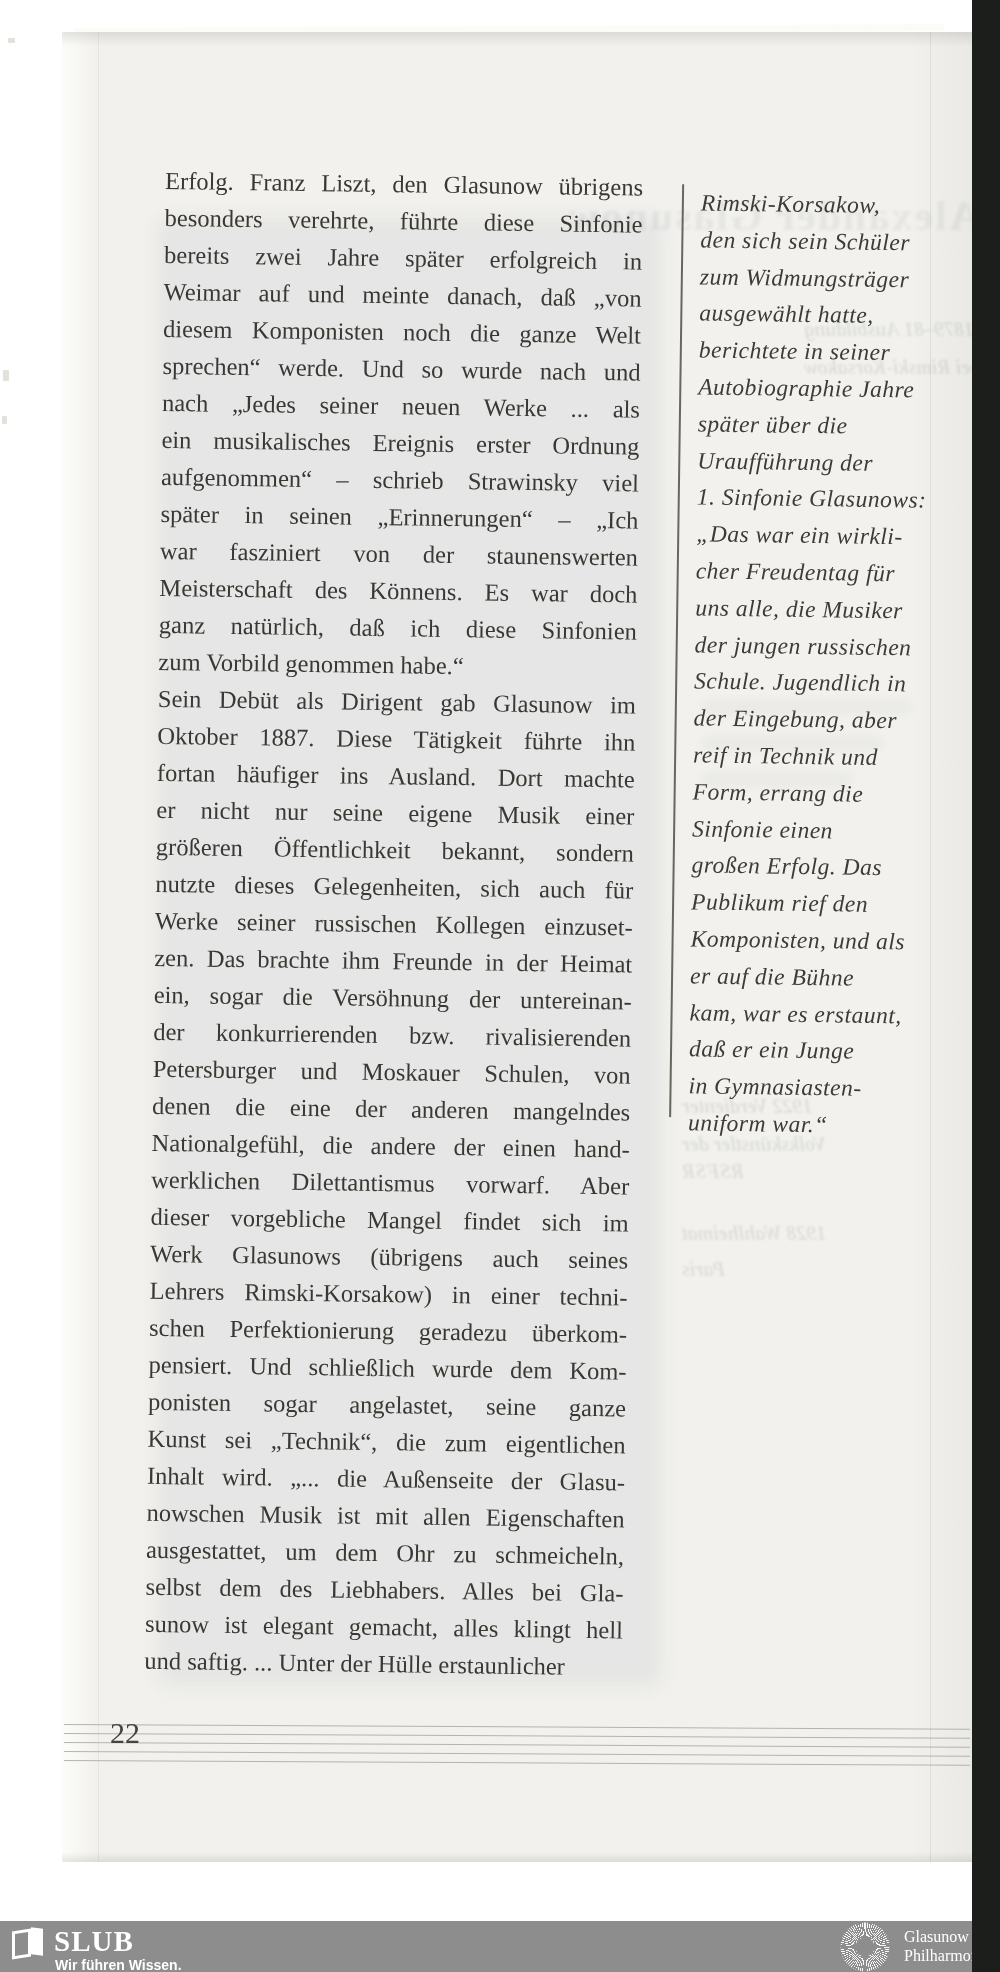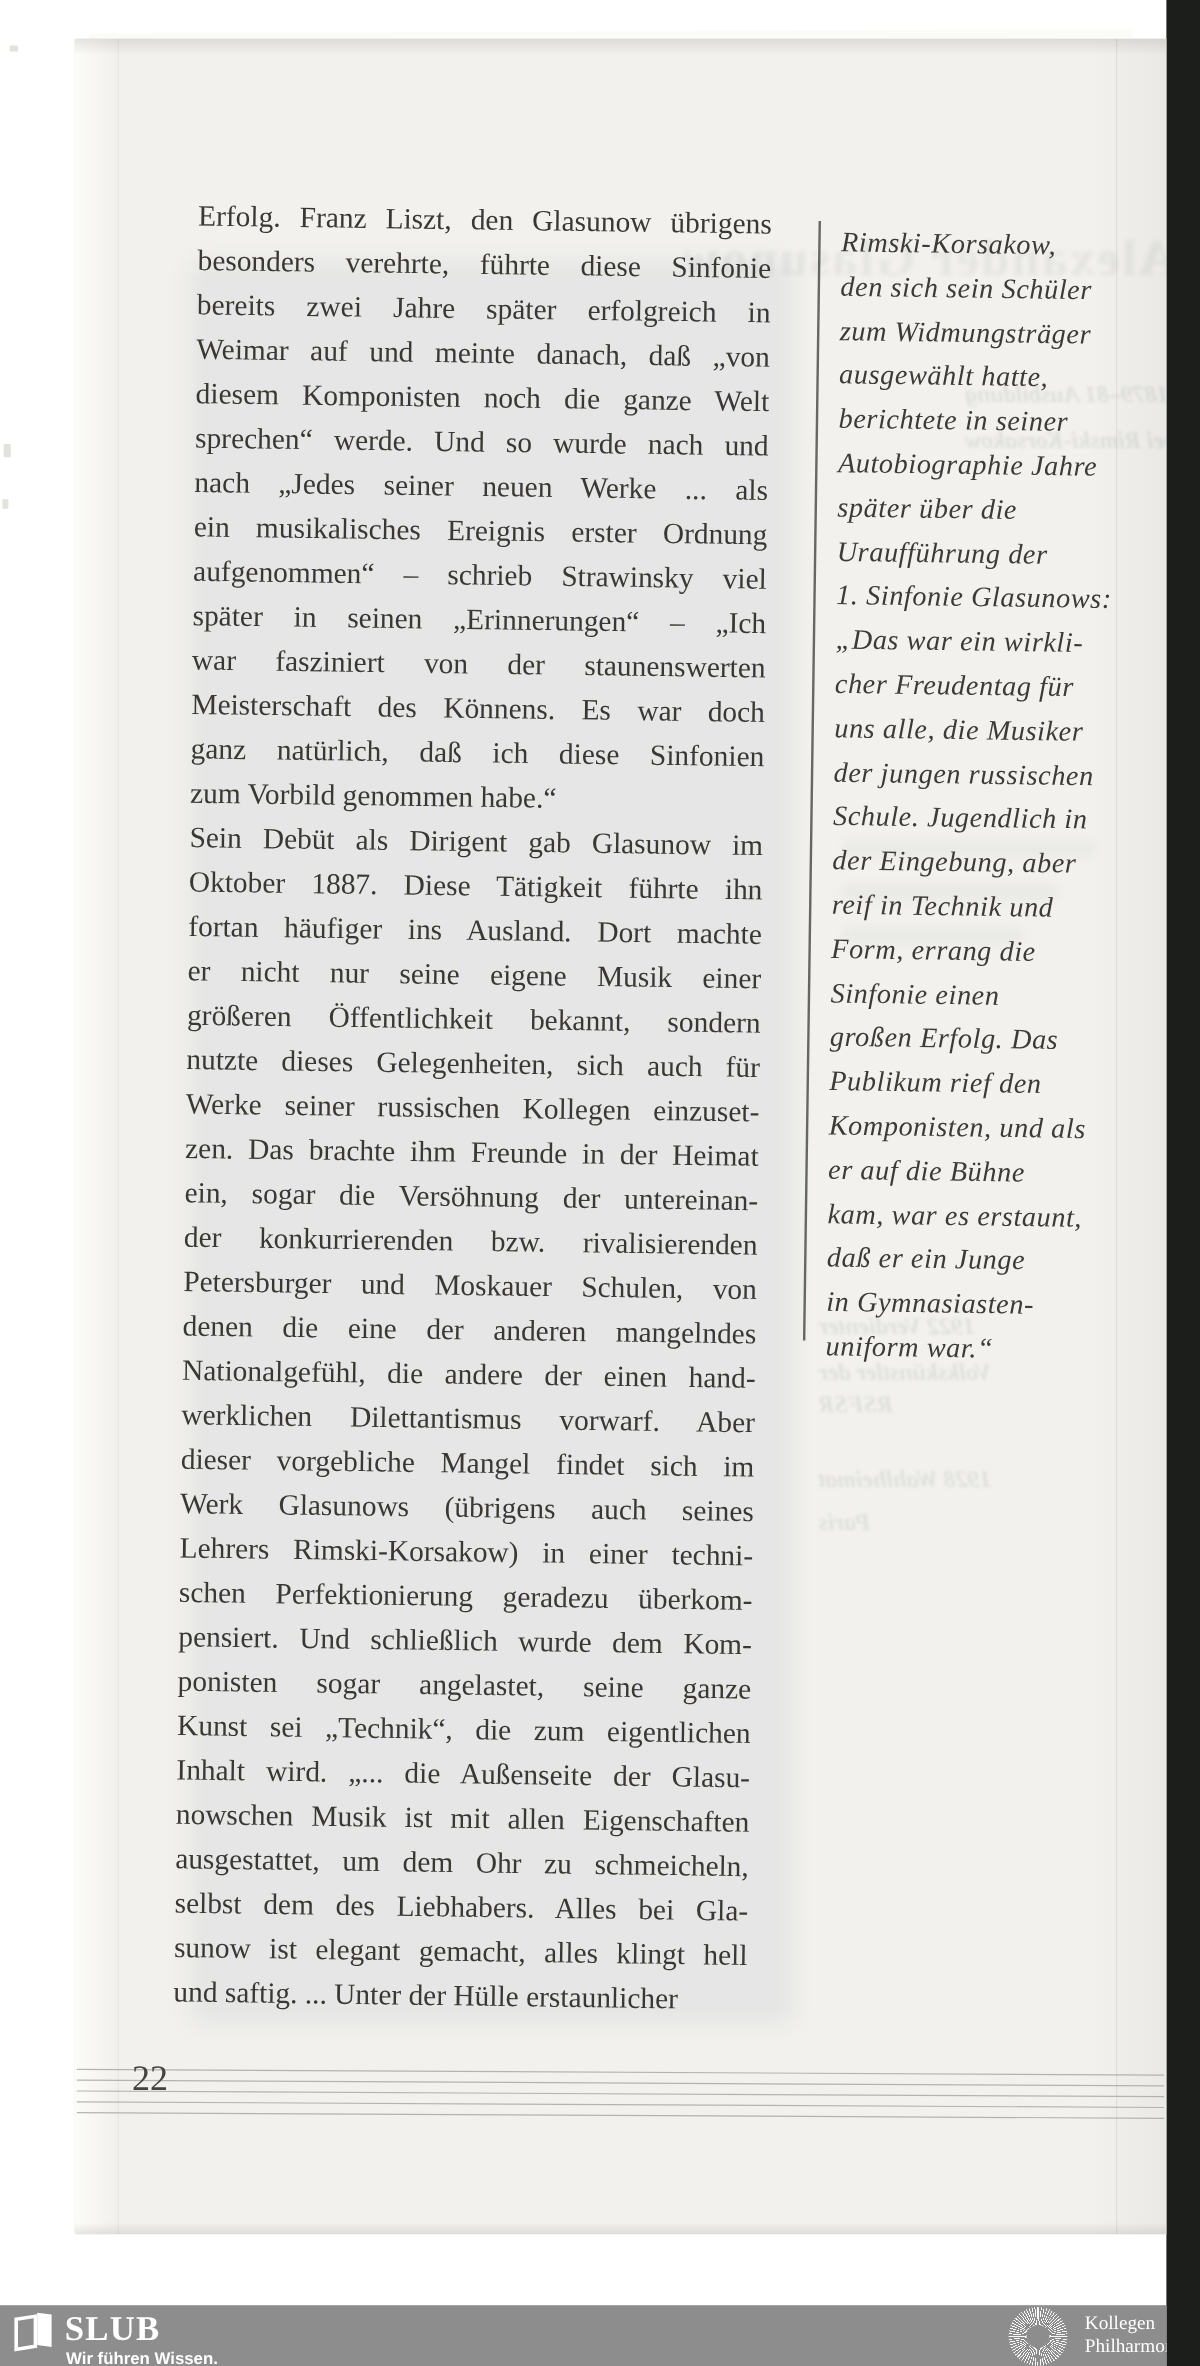--- a/index.html
+++ b/index.html
@@ -198,18 +198,18 @@
     <div id="slub-logo">
       <span class="book-icon">
         <span class="book-l"></span>
           <span class="book-r"></span>
       </span>
       <span class="slub-word">SLUB</span>
       <span class="slub-tag">Wir führen Wissen.</span>
     </div>
     <div id="dp-logo">
       <span class="sunburst"></span>
-      <span class="dp-l1">Kollegen</span>
+      <span class="dp-l1">Glasunow</span>
       <span class="dp-l2">Philharmonie</span>
     </div>
   </div>
 
 </div>
 
 </body></html>

